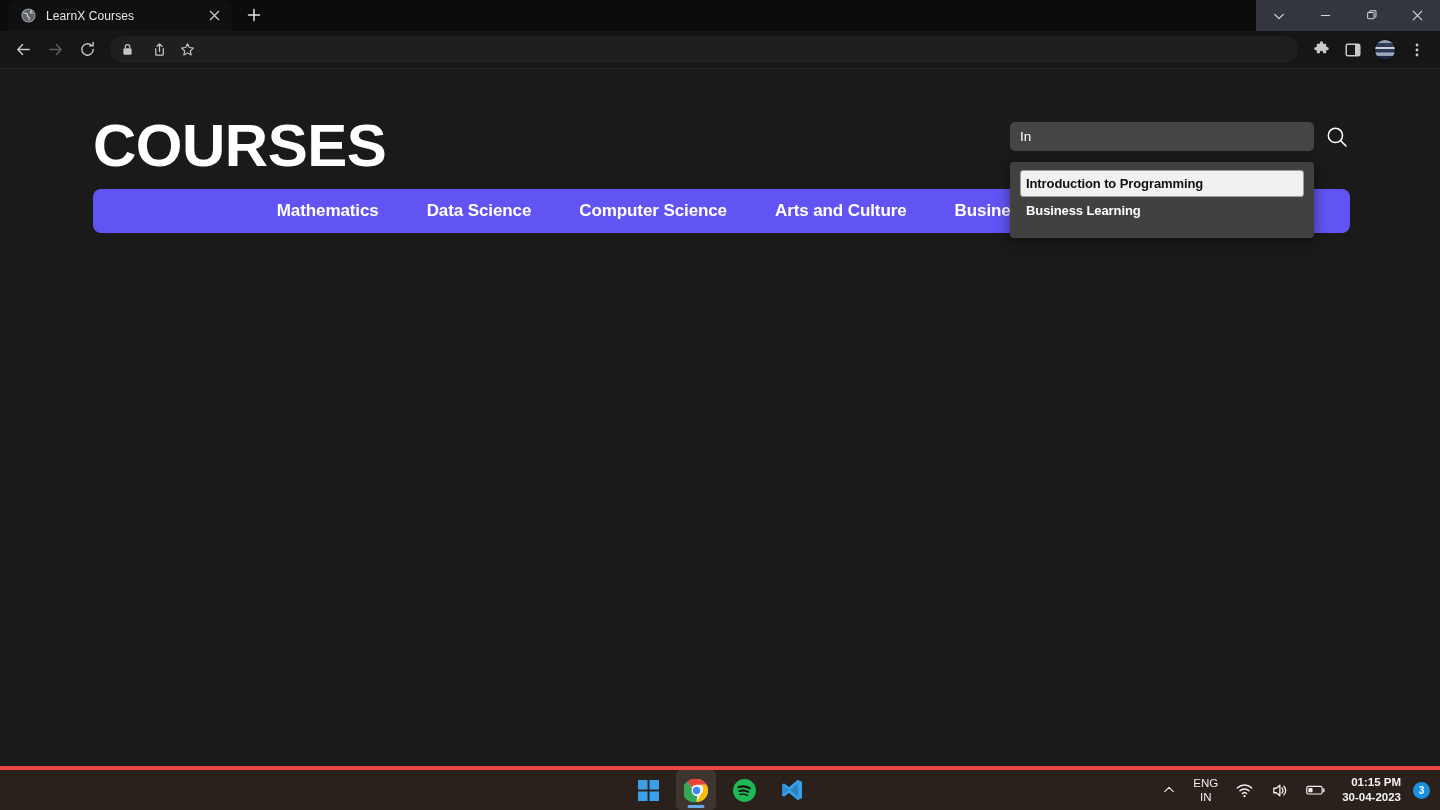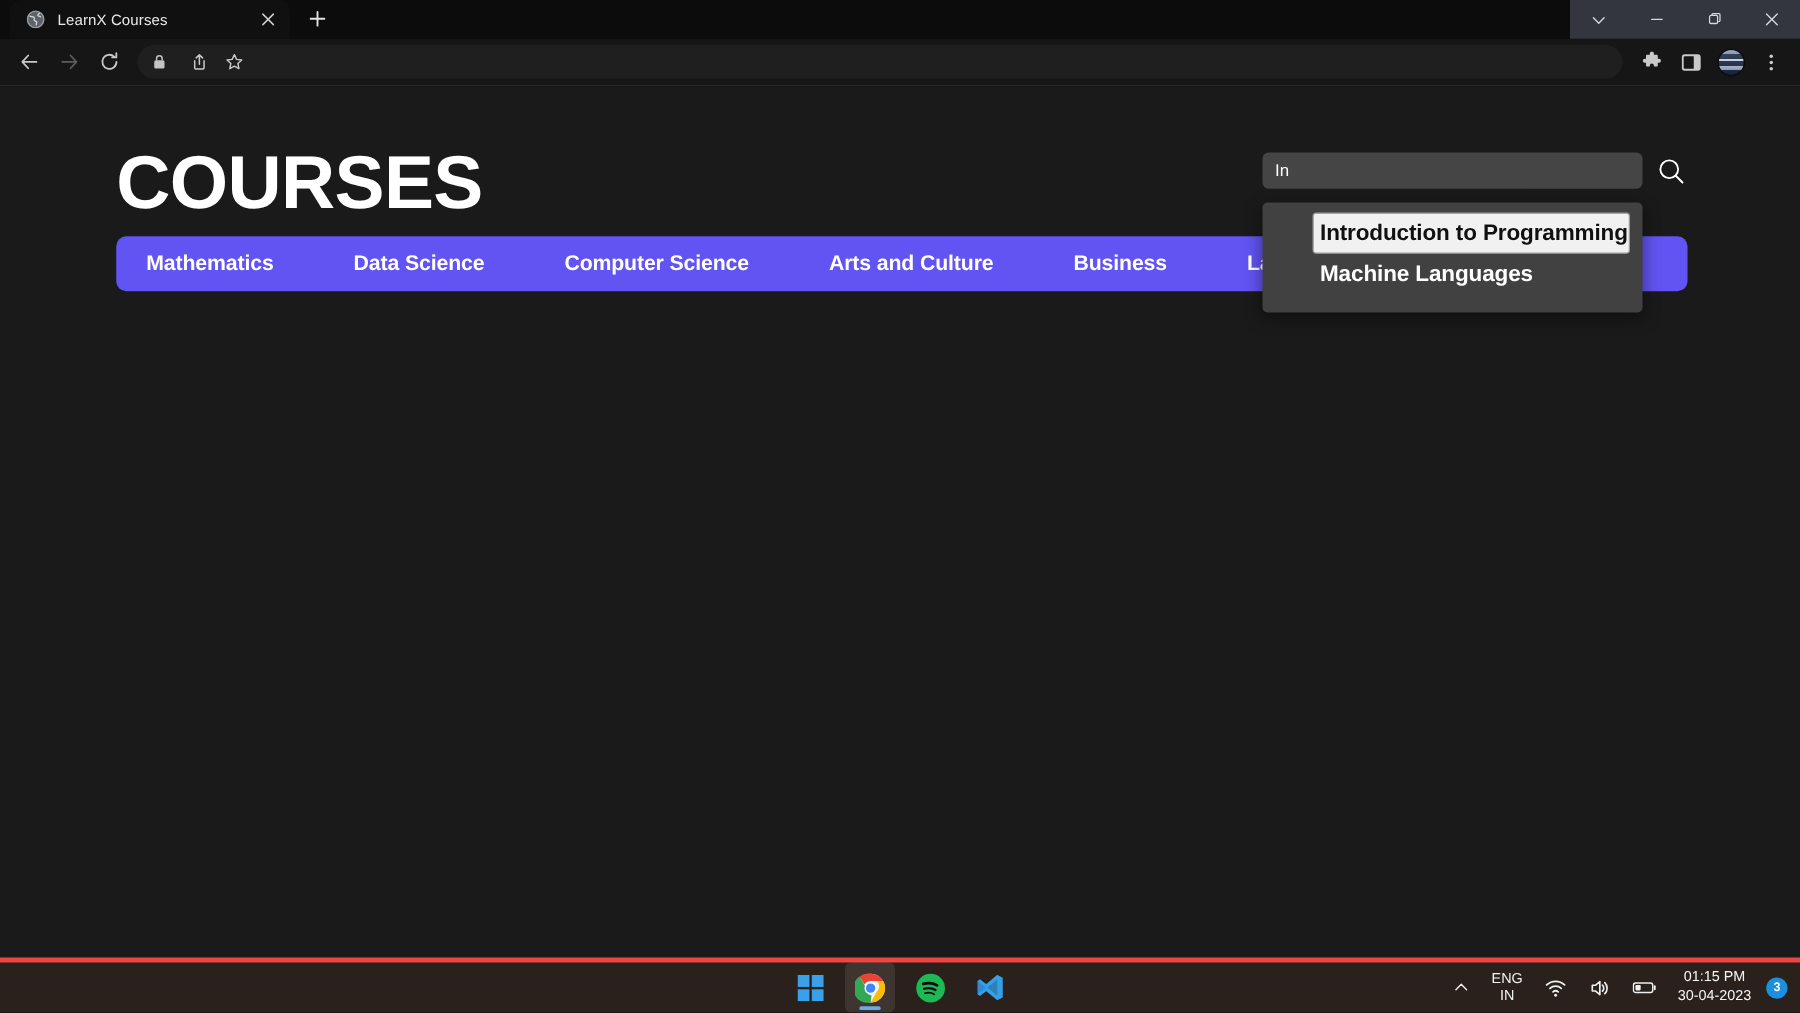--- a/index.html
+++ b/index.html
@@ -198,49 +198,48 @@
     right: 126px;
     top: 93px;
     width: 304px;
     background: #414141;
     border-radius: 4px;
     padding: 8px 10px 14px 10px;
     z-index: 30;
     box-shadow: 0 4px 14px rgba(0,0,0,.45);
   }
   .suggest-item {
-    font-size: 18px;
+    font-size: 13px;
     font-weight: 700;
     color: #ffffff;
     padding: 6px 6px;
     border-radius: 3px;
     letter-spacing: -0.1px;
     white-space: nowrap;
-    margin-left: 30px;
   }
   .suggest-item.active {
     background: #f1f1f1;
     color: #101010;
     border: 1px solid #9b9b9b;
     padding: 5px 5px;
   }
 
   
   .catnav {
     position: absolute;
     left: 93px;
     top: 120px;
     width: 1257px;
     height: 44px;
     background: #6254f2;
     border-radius: 8px;
     display: flex;
     align-items: center;
-    justify-content: flex-start;
-    gap: 16px;
+    justify-content: center;
+    gap: 0;
     z-index: 10;
   }
   .catnav-item {
     color: #ffffff;
     font-size: 17px;
     font-weight: 700;
     padding: 0 24px;
     white-space: nowrap;
     letter-spacing: -0.1px;
   }
@@ -298,22 +297,23 @@
     color: #f0f0f0;
     font-size: 11.5px;
     line-height: 14px;
     text-align: center;
     padding: 0 4px;
   }
   .tray-clock {
     color: #f5f5f5;
     font-size: 11.5px;
     line-height: 15px;
-    text-align: center;
+    text-align: right;
     padding: 0 2px;
+    font-weight: bold;
   }
   .tray-badge {
     width: 17px; height: 17px;
     border-radius: 50%;
     background: #1b8fe0;
     color: #ffffff;
     font-size: 10px;
     font-weight: 700;
     display: flex; align-items: center; justify-content: center;
   }
@@ -452,21 +452,21 @@
       <a class="catnav-item">Mathematics</a>
       <a class="catnav-item">Data Science</a>
       <a class="catnav-item">Computer Science</a>
       <a class="catnav-item">Arts and Culture</a>
       <a class="catnav-item">Business</a>
       <a class="catnav-item">Languages</a>
     </div>
 
     <div class="suggest">
       <div class="suggest-item active">Introduction to Programming</div>
-      <div class="suggest-item">Machine Languages</div>
+      <div class="suggest-item">Business Learning</div>
     </div>
 
   </div>
 </div>
 
 <div class="taskbar">
   <div class="tb-center">
 
     <div class="tb-app">
       <svg width="21" height="21" viewBox="0 0 22 22">

